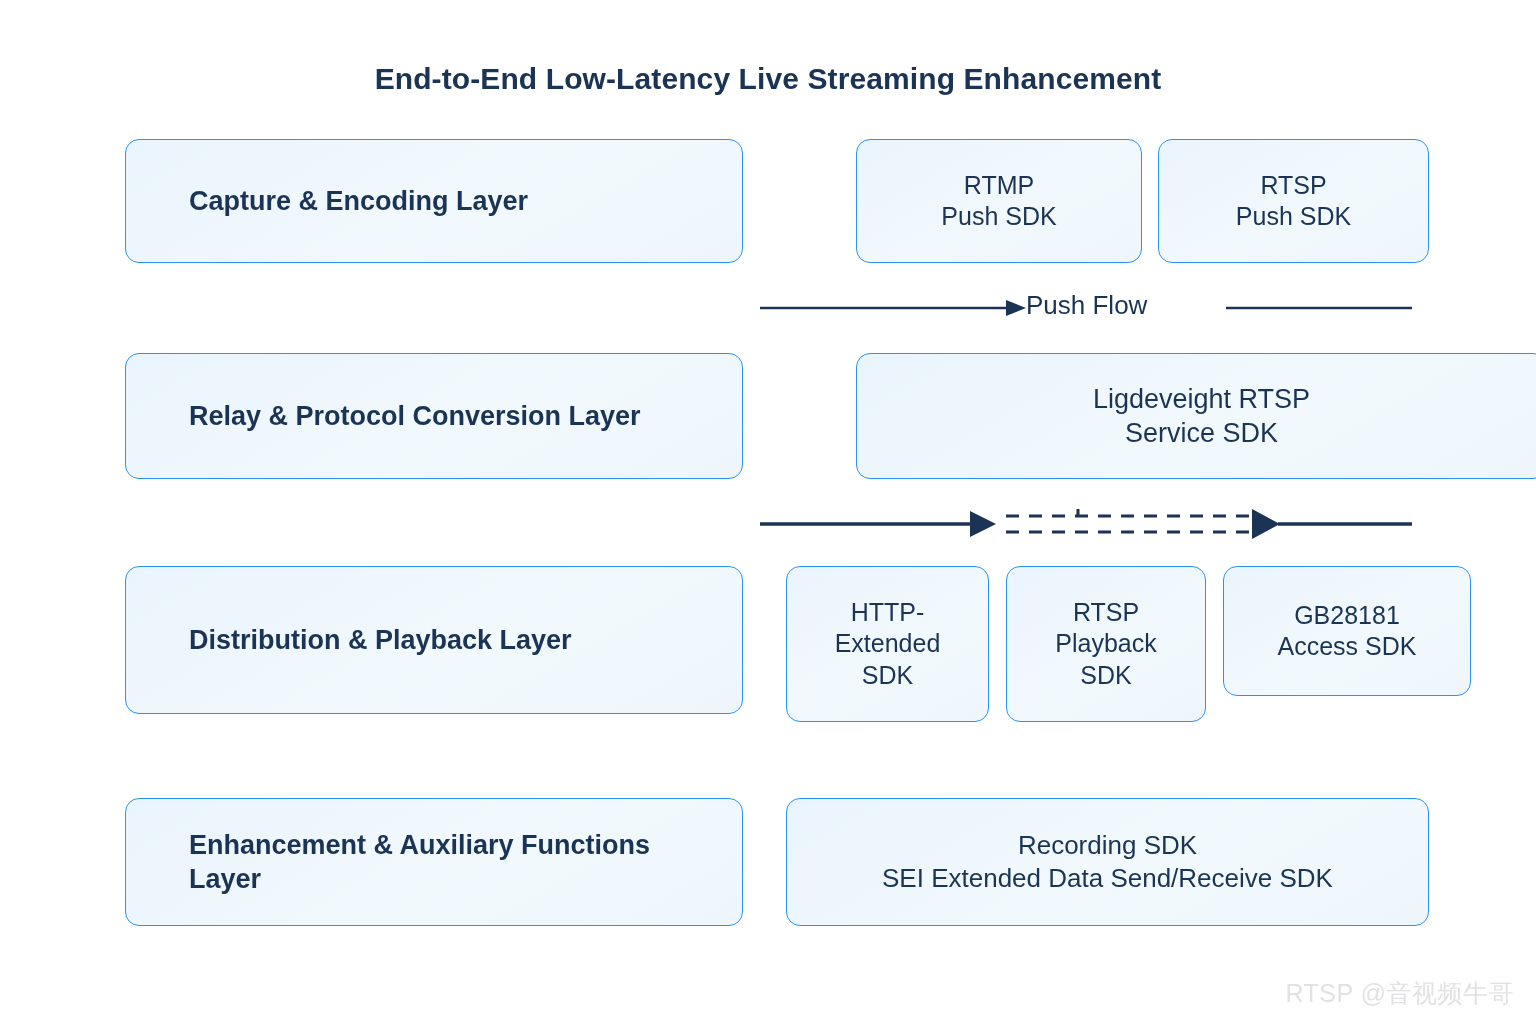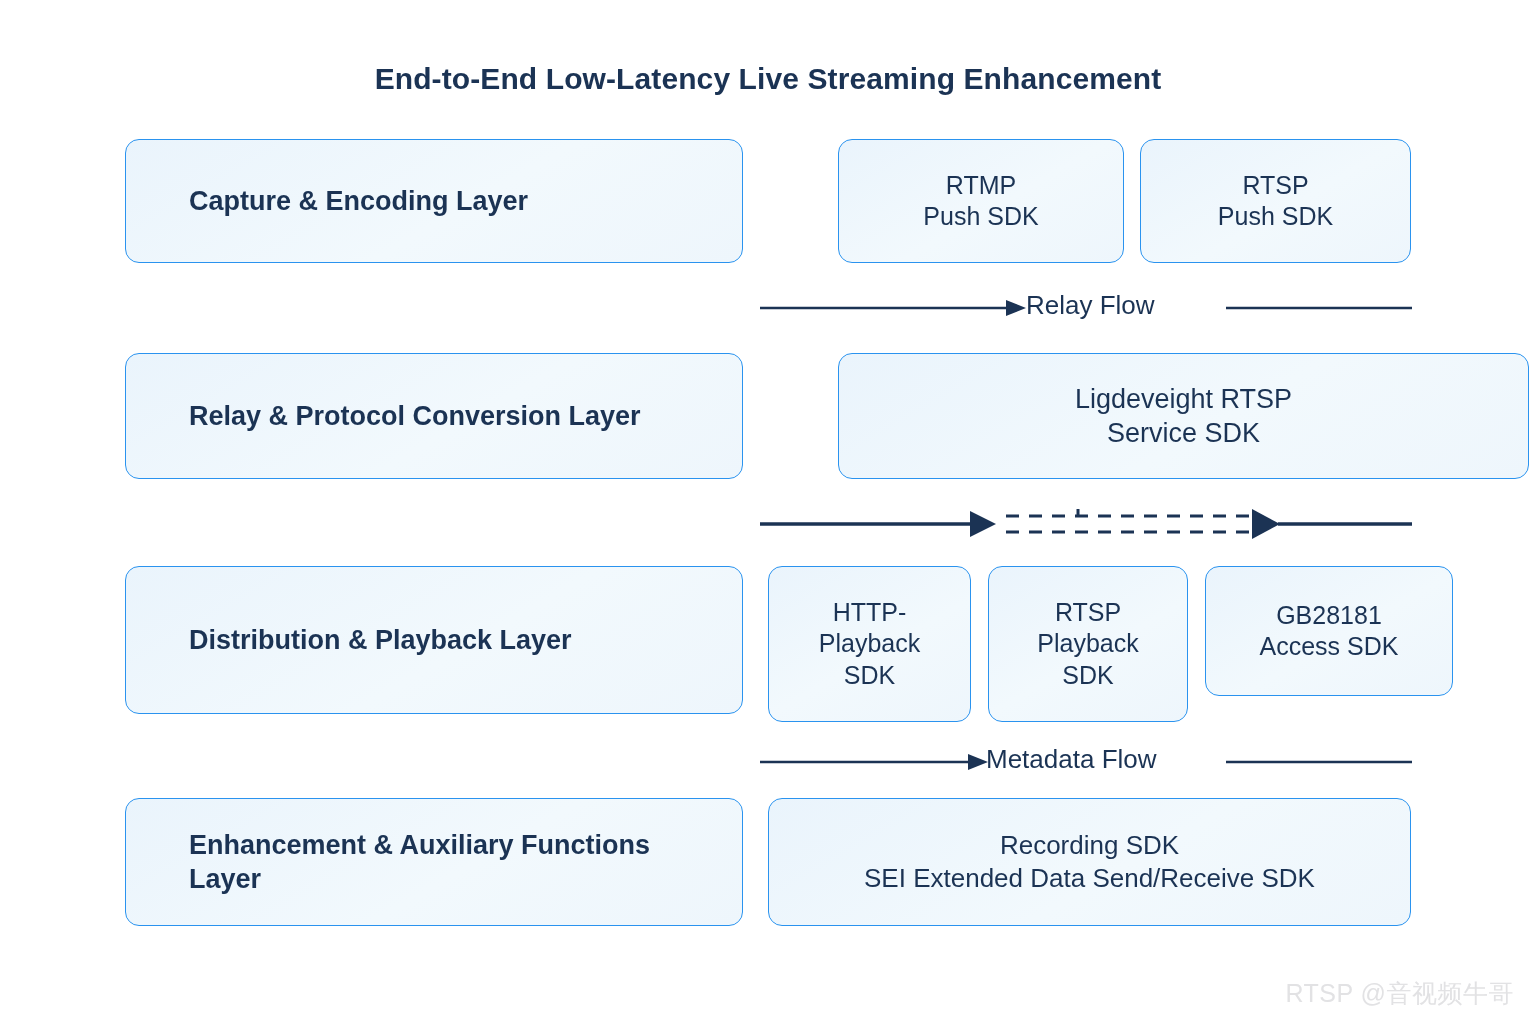--- a/index.html
+++ b/index.html
@@ -43,20 +43,21 @@
     border: 1.6px solid #2a93ef;
     border-radius: 14px;
     background: linear-gradient(150deg, #eaf4fc 0%, #f2f9fd 55%, #eef6fc 100%);
     display: flex;
     align-items: center;
     color: #1b3354;
   }
   .box.center {
     justify-content: center;
     text-align: center;
+    margin-left: 18px;
   }
   .box.left {
     justify-content: flex-start;
     text-align: left;
   }
   .box-text {
     display: block;
     line-height: 1.26;
     white-space: pre-line;
   }
@@ -151,21 +152,21 @@
     <span class="box-text">RTSP
 Push SDK</span>
   </div>
 
   <div class="flow-row" id="flow-video">
     <svg width="656" height="40" viewBox="0 0 656 40">
       <line x1="2" y1="20" x2="248" y2="20" stroke="#1b3354" stroke-width="2.6"></line>
       <polygon points="248,12 268,20 248,28" fill="#1b3354"></polygon>
       <line x1="468" y1="20" x2="654" y2="20" stroke="#1b3354" stroke-width="2.6"></line>
     </svg>
-    <span class="flow-label">Relay Flow</span>
+    <span class="flow-label">Push Flow</span>
   </div>
 
   <div class="box left layer-box row2" id="box-relay-protocol">
     <span class="box-text">Relay &amp; Protocol Conversion Layer</span>
   </div>
 
   <div class="box center sdk-box row2" id="box-rtsp-service-sdk">
     <span class="box-text">Ligdeveight RTSP
 Service SDK</span>
   </div>
@@ -184,43 +185,35 @@
       <line x1="520" y1="21" x2="654" y2="21" stroke="#1b3354" stroke-width="3.4"></line>
     </svg>
   </div>
 
   <div class="box left layer-box row3" id="box-distribution-playback">
     <span class="box-text">Distribution &amp; Playback Layer</span>
   </div>
 
   <div class="box center sdk-box" id="box-http-playback-sdk">
     <span class="box-text">HTTP-
-Playback
+Extended
 SDK</span>
   </div>
 
   <div class="box center sdk-box" id="box-rtsp-playback-sdk">
     <span class="box-text">RTSP
 Playback
 SDK</span>
   </div>
 
   <div class="box center sdk-box" id="box-gb28181-access-sdk">
     <span class="box-text">GB28181
 Access SDK</span>
   </div>
 
-  <div class="flow-row" id="flow-metadata">
-    <svg width="656" height="40" viewBox="0 0 656 40">
-      <line x1="2" y1="20" x2="210" y2="20" stroke="#1b3354" stroke-width="2.6"></line>
-      <polygon points="210,12 230,20 210,28" fill="#1b3354"></polygon>
-      <line x1="468" y1="20" x2="654" y2="20" stroke="#1b3354" stroke-width="2.6"></line>
-    </svg>
-    <span class="flow-label">Metadata Flow</span>
-  </div>
 
   <div class="box center sdk-box row4" id="box-recording-sdk">
     <span class="box-text">Recording SDK
 SEI Extended Data Send/Receive SDK</span>
   </div>
 
   <div class="box left layer-box row4" id="box-enhancement-auxiliary">
     <span class="box-text">Enhancement &amp; Auxiliary Functions Layer</span>
   </div>
 

